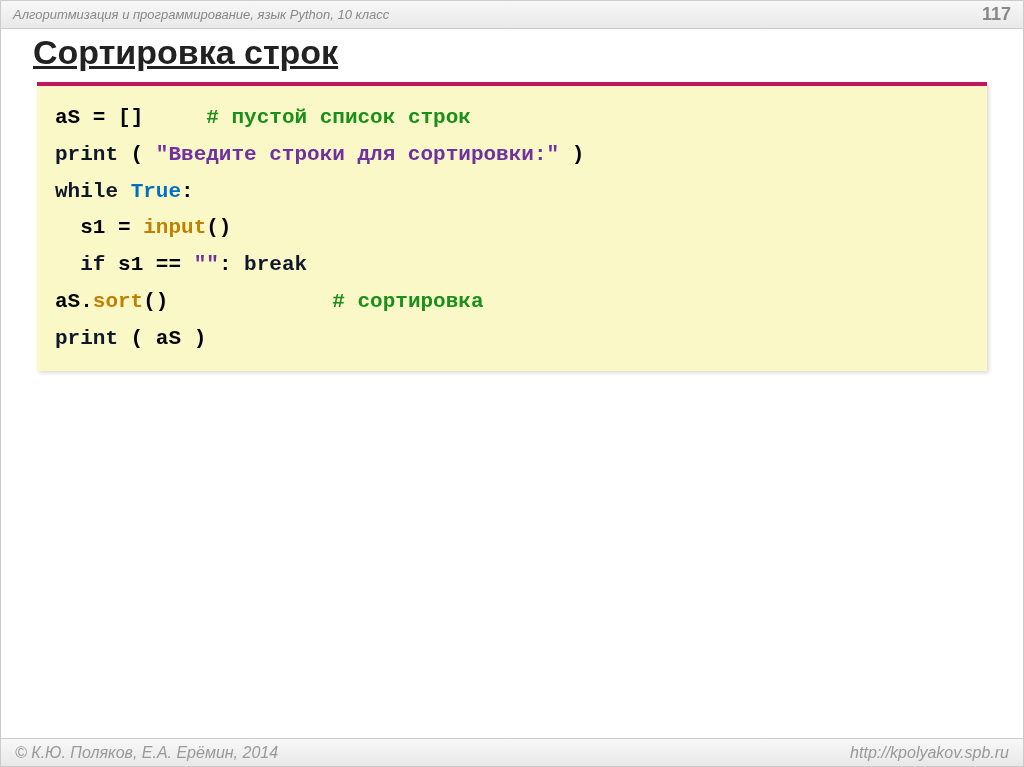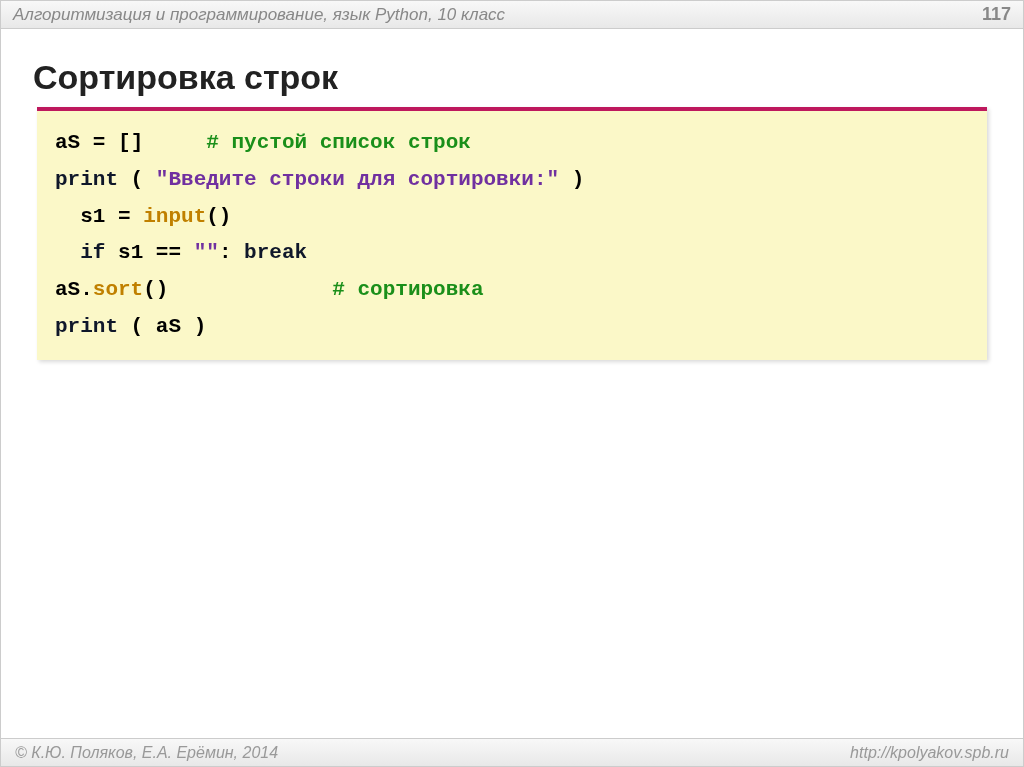--- a/index.html
+++ b/index.html
@@ -15,33 +15,34 @@
     height: 28px;
     background: linear-gradient(to bottom, #f8f8f8, #e8e8e8);
     border-bottom: 1px solid #ccc;
     display: flex;
     justify-content: space-between;
     align-items: center;
     padding: 0 12px;
   }
   .header-title {
     font-style: italic;
-    font-size: 17px;
+    font-size: 13px;
     color: #888;
   }
   .page-number {
     font-size: 18px;
     color: #888;
     font-weight: bold;
   }
   .main-title {
     font-size: 34px;
     font-weight: bold;
     color: #222;
-    padding: 29px 0 10px 32px;
+    padding: 4px 0 10px 32px;
+    text-decoration: underline;
   }
   .code-block {
     margin: 0 36px;
     background: #fbf8c8;
     border-top: 4px solid #be185d;
     padding: 14px 18px 14px 18px;
     font-family: "Courier New", monospace;
     font-size: 21px;
     font-weight: bold;
     line-height: 1.75;
@@ -78,20 +79,21 @@
 <div class="header-bar">
   <span class="header-title">Алгоритмизация и программирование, язык Python, 10 класс</span>
   <span class="page-number">117</span>
 </div>
 
 <div class="main-title">Сортировка строк</div>
 
 <div class="code-block">
   <div class="line"><span>aS</span><span> </span><span>=</span><span> </span><span>[]</span><span>     </span><span class="cmt"># пустой список строк</span></div>
   <div class="line"><span class="kw">print</span><span> ( </span><span class="str">"Введите строки для сортировки:"</span><span> )</span></div>
+  <div class="line"><span class="kw">while</span><span> </span><span class="val">True</span><span>:</span></div>
   <div class="line"><span>  s1</span><span> </span><span>=</span><span> </span><span class="fn">input</span><span>()</span></div>
   <div class="line"><span class="kw">  if</span><span> s1</span><span> </span><span>==</span><span> </span><span class="str">""</span><span>: </span><span class="kw">break</span></div>
   <div class="line"><span>aS.</span><span class="fn">sort</span><span>()</span><span>             </span><span class="cmt"># сортировка</span></div>
   <div class="line"><span class="kw">print</span><span> ( aS )</span></div>
 </div>
 
 <div class="footer-bar">
   <span>© К.Ю. Поляков, Е.А. Ерёмин, 2014</span>
   <span>http://kpolyakov.spb.ru</span>
 </div>

